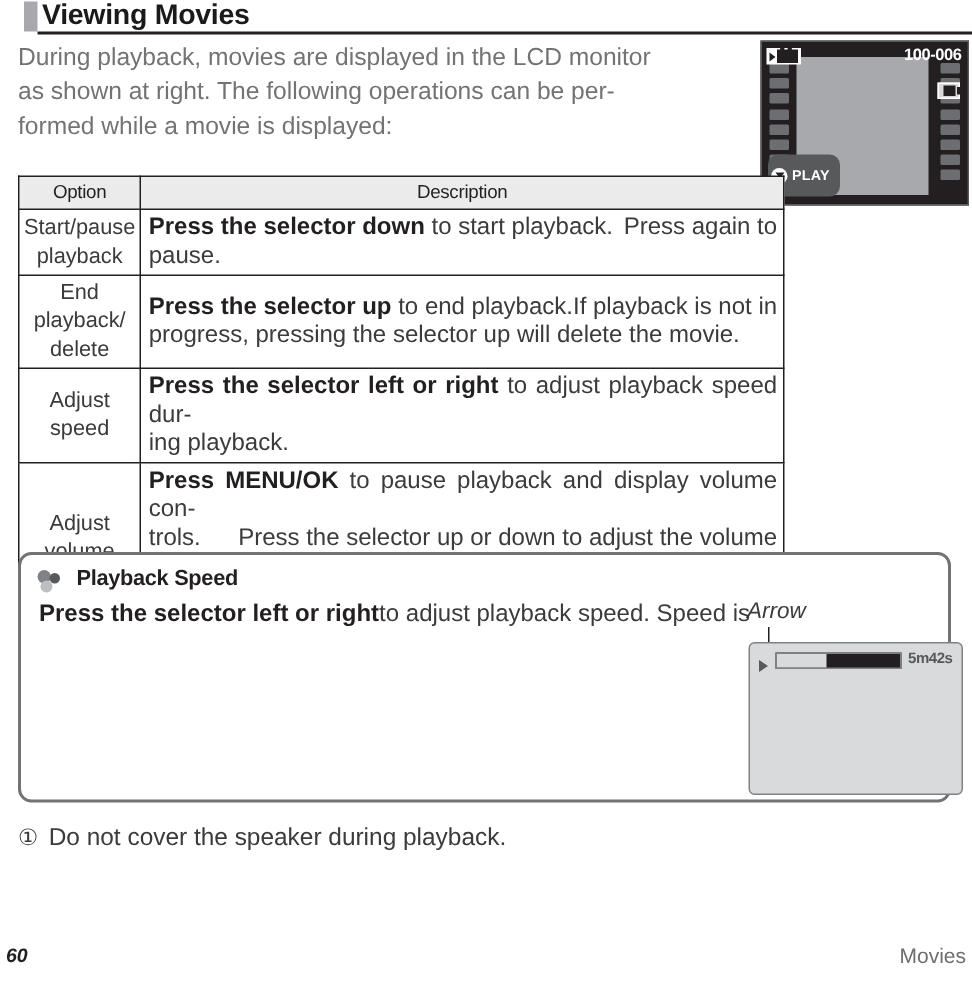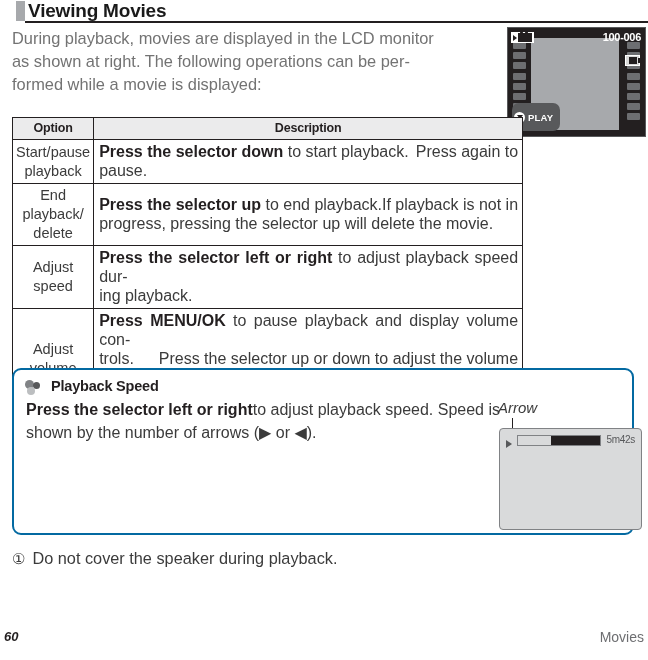--- a/index.html
+++ b/index.html
@@ -218,21 +218,21 @@
     border-collapse: collapse;
     font-size: 14px;
   }
   .opt-table th, .opt-table td {
     border: 1px solid #231f20;
     vertical-align: middle;
   }
   .opt-table thead th {
     background: #ebebec;
     font-size: 12.5px;
-    font-weight: bold;
+    font-weight: normal;
     padding: 3px 11px 4px;
     letter-spacing: -0.2px;
   }
   .col-option { width: 97px; }
   .opt-table tbody td.opt-cell {
     text-align: center;
     padding: 2px 3px;
     font-size: 14.5px;
     line-height: 19px;
     color: #3b3b3b;
@@ -251,21 +251,21 @@
     white-space: nowrap;
   }
 
   
   .tip-box {
     position: absolute;
     left: 12px;
     top: 368px;
     width: 622px;
     height: 167px;
-    border: 2px solid #0369a1;
+    border: 2px solid #737373;
     border-radius: 9px;
     box-sizing: border-box;
     background: #ffffff;
   }
   .tip-icon {
     position: absolute;
     left: 11px;
     top: 10px;
     width: 22px;
     height: 16px;
@@ -353,21 +353,21 @@
   .progress-bar .fill {
     width: 40%;
     height: 100%;
     background: #d9dadb;
   }
   .time-left {
     position: absolute;
     right: 6px;
     top: 5px;
     font-size: 10px;
-    font-weight: normal;
+    font-weight: bold;
     color: #58595b;
     letter-spacing: -0.3px;
   }
   .ctrl-bar {
     position: absolute;
     left: 6px;
     bottom: 6px;
     width: 131px;
     height: 14px;
     background: #58595b;
@@ -538,21 +538,20 @@
     <i class="c1"></i>
       <i class="c2"></i>
       <i class="c3"></i>
   </div>
   <div class="tip-title">Playback Speed</div>
   <div class="tip-body">
     <div class="jline">
       <b>Press the selector left or right</b>
         <span> to adjust playback speed. Speed is</span>
     </div>
-    <div>shown by the number of arrows (▶ or ◀).</div>
   </div>
 </div>
 
 <div class="arrow-label">Arrow</div>
 <div class="arrow-leader"></div>
 
 <div class="lcd-bottom">
   <div class="progress-arrow"></div>
   <div class="progress-bar">
     <div class="fill"></div>

